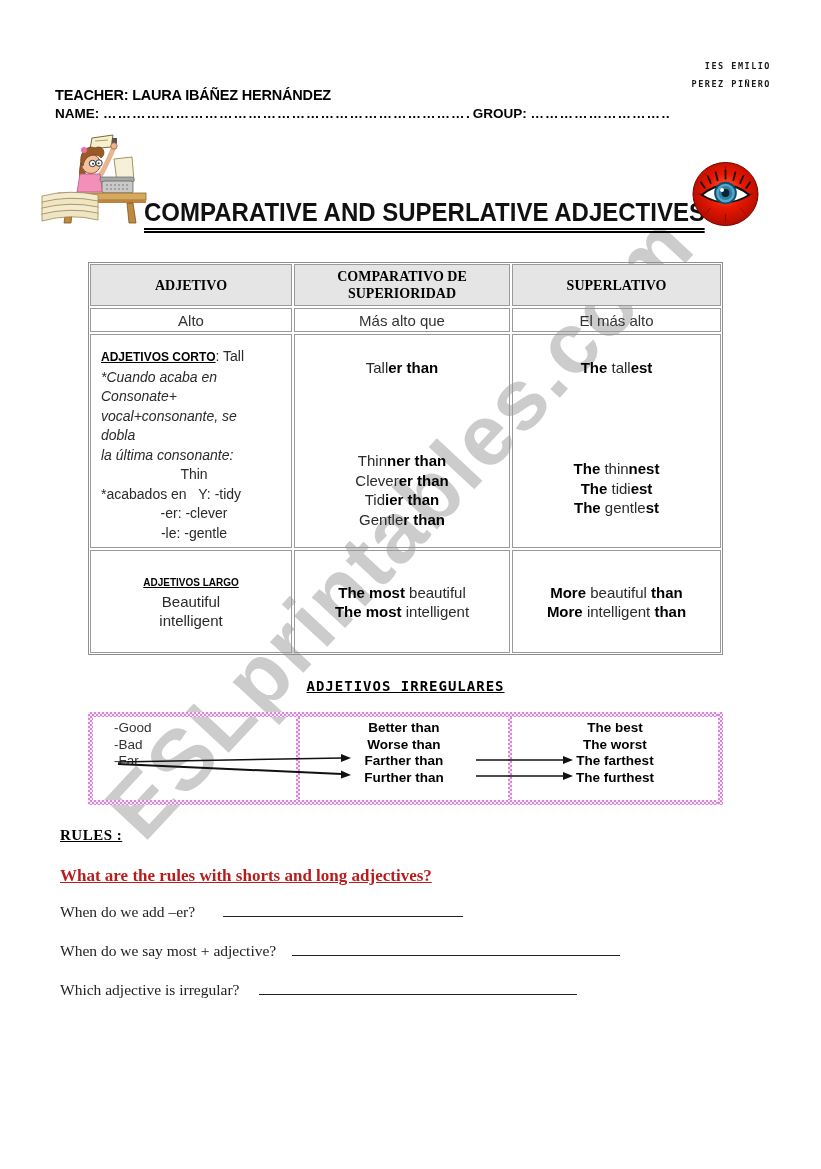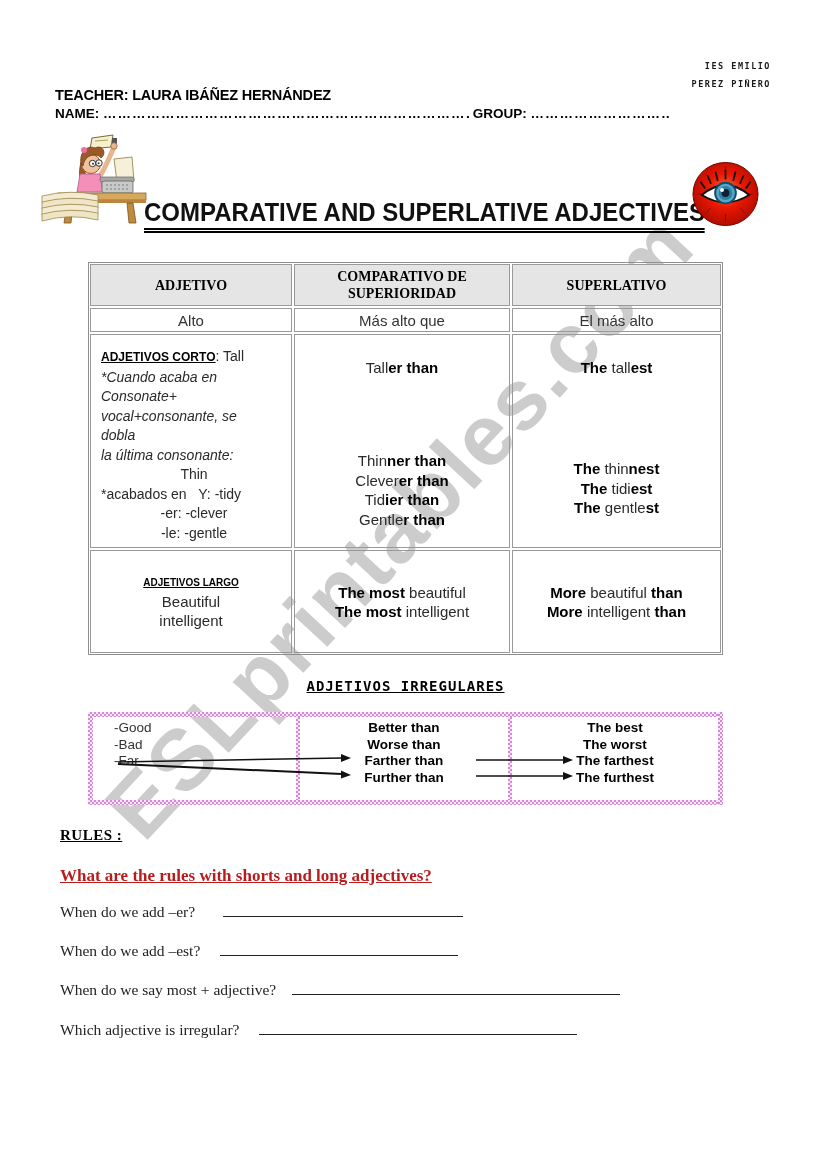--- a/index.html
+++ b/index.html
@@ -313,24 +313,20 @@
 
   <div class="rules-h z2">RULES :</div>
   <div class="rules-q z2">What are the rules with shorts and long adjectives?</div>
 
   <div class="qlist z2">
     <div class="qrow">
       <span>When do we add –er?</span>
       <span class="blank g1 w1"></span>
     </div>
     <div class="qrow">
-      <span>When do we add –est?</span>
-      <span class="blank g3 w3"></span>
-    </div>
-    <div class="qrow">
       <span>When do we say most + adjective?</span>
       <span class="blank g4 w4"></span>
     </div>
     <div class="qrow">
       <span>Which adjective is irregular?</span>
       <span class="blank g5 w5"></span>
     </div>
   </div>
 
 </div>

